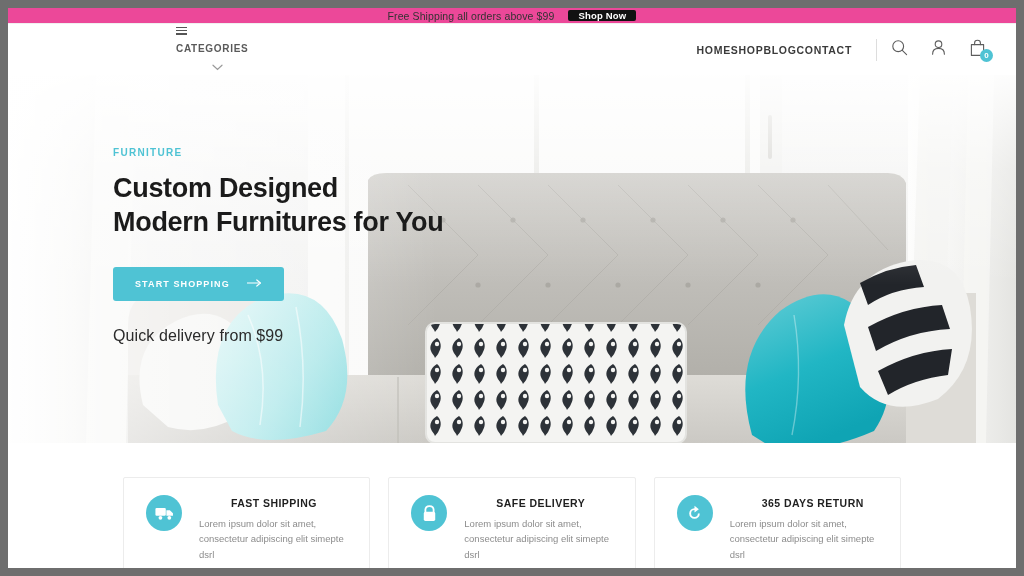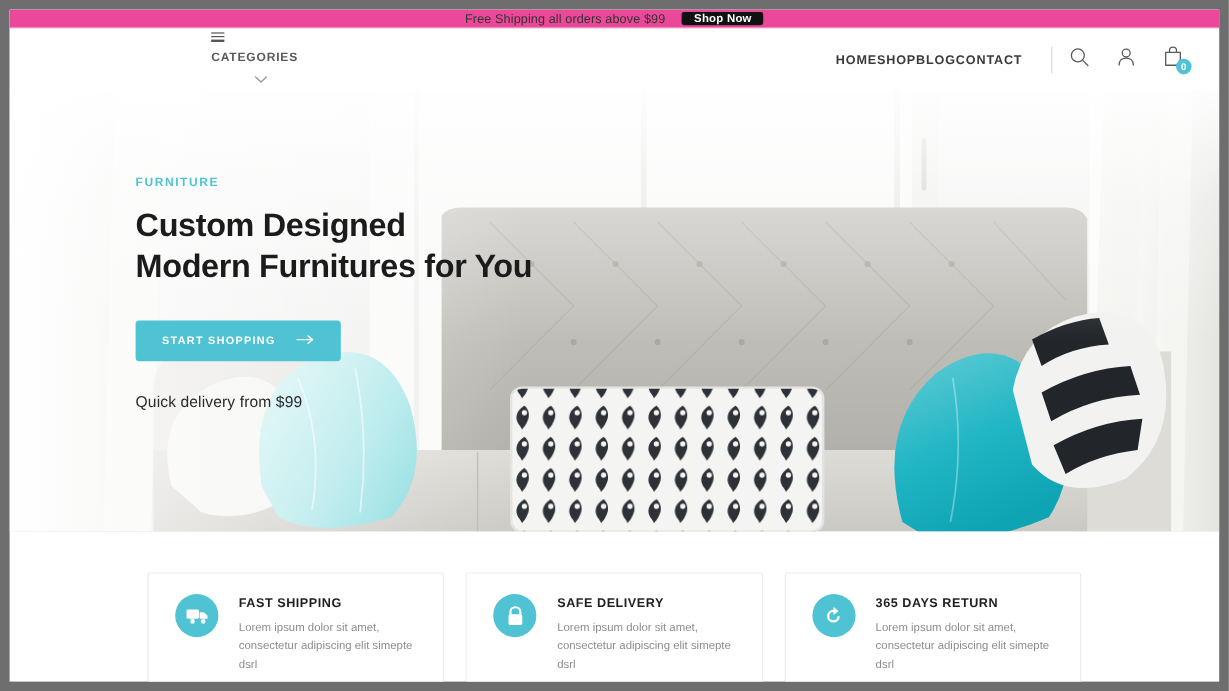--- a/index.html
+++ b/index.html
@@ -196,21 +196,21 @@
     border-radius: 3px;
     padding: 12px 22px;
     font-size: 9px;
     font-weight: 700;
     letter-spacing: 1.1px;
     cursor: pointer;
     justify-content: space-between;
   }
   #hero-note {
     margin-top: 26px;
-    font-size: 13px;
+    font-size: 16px;
     color: #2b2b2b;
     letter-spacing: 0.1px;
   }
 
   
   #features {
     display: flex;
     gap: 18px;
     padding: 0 115px;
     margin-top: 34px;
@@ -237,20 +237,21 @@
     justify-content: center;
     color: #ffffff;
   }
   .feature-body { padding-top: 2px; }
   .feature-title {
     font-size: 10.5px;
     font-weight: 700;
     letter-spacing: 0.45px;
     color: #1f1f1f;
     margin-bottom: 7px;
+    margin-left: 32px;
   }
   .feature-desc {
     font-size: 9.5px;
     line-height: 1.62;
     color: #8c8c8c;
     max-width: 178px;
   }
 </style>
 </head>
 <body>

